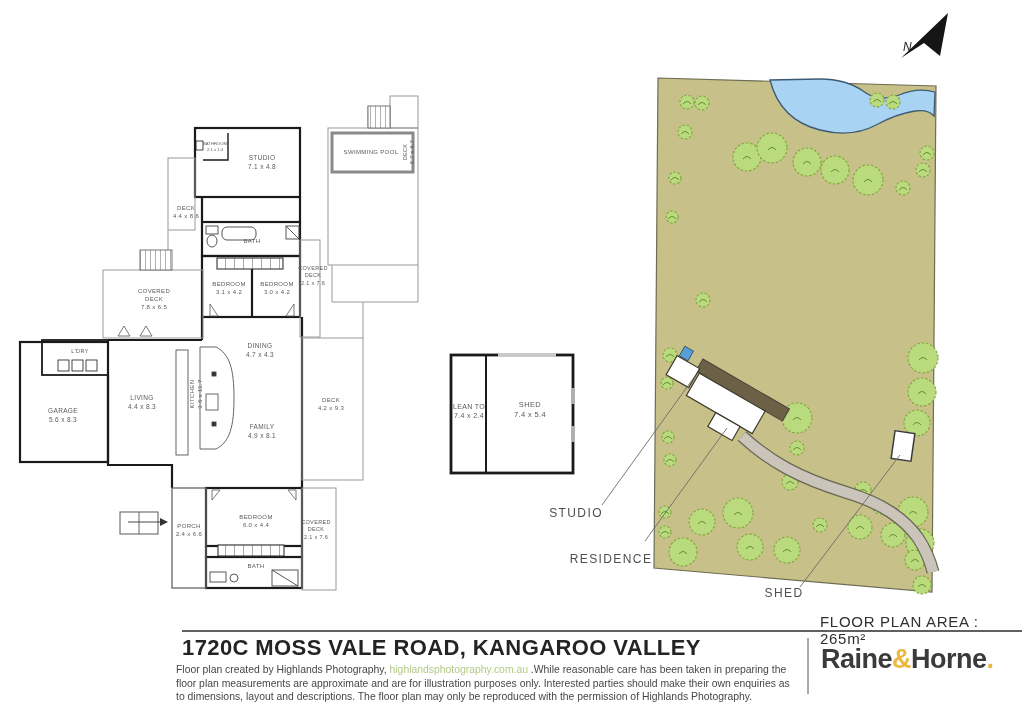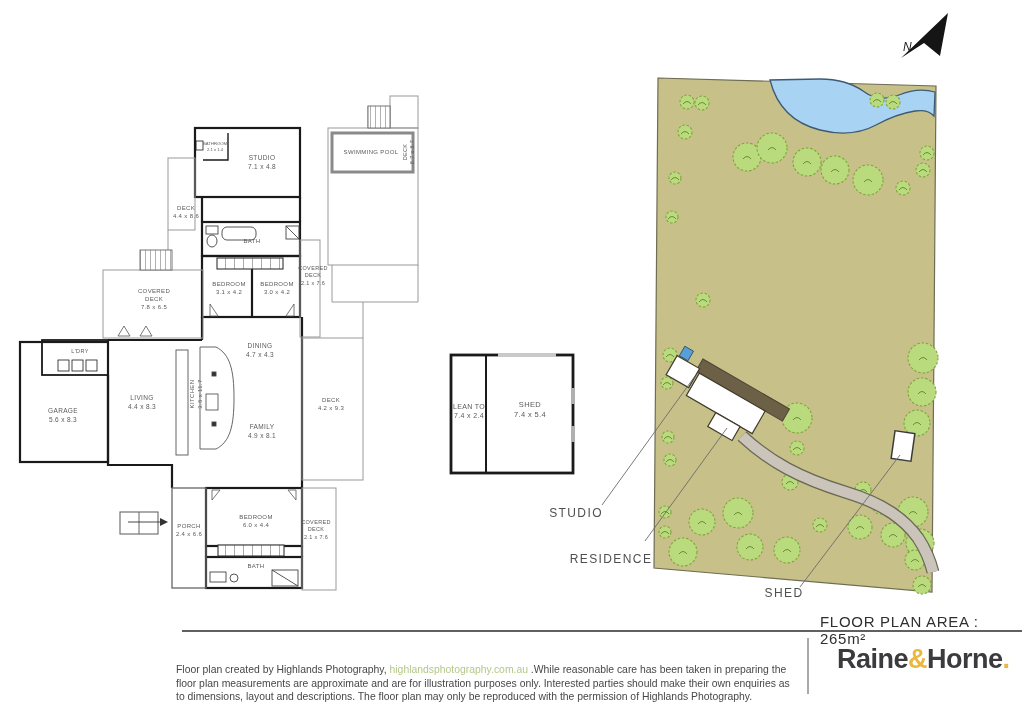--- a/index.html
+++ b/index.html
@@ -12,21 +12,21 @@
   .sitelbl{position:absolute;transform:translate(-50%,-50%);color:#4f4f4f;font-size:12px;
        letter-spacing:1.4px;white-space:nowrap;}
   .north-n{position:absolute;font-style:italic;font-size:12px;color:#1c1c1c;}
   .ftitle{position:absolute;left:182px;top:635px;font-size:22px;font-weight:bold;
        color:#242424;letter-spacing:.4px;white-space:nowrap;}
   .farea{position:absolute;left:820px;top:613px;font-size:15px;color:#2f2f2f;letter-spacing:.7px;}
   .fpara{position:absolute;left:176px;top:663px;width:614px;font-size:10.4px;color:#474747;
        line-height:1.3;}
   .fpara .link{color:#b4c887;}
   .brand{position:absolute;left:821px;top:644px;font-size:27px;font-weight:bold;
-       letter-spacing:-.5px;color:#3b3b3e;white-space:nowrap;margin-left:16px;}
+       letter-spacing:-.5px;color:#3b3b3e;white-space:nowrap;}
   .brand .amp,.brand .dot{color:#ecb73f;}
 </style>
 </head>
 <body>
 
 <div class="page">
 
 <svg class="art" width="1024" height="719" viewBox="0 0 1024 719">
   <defs>
     <pattern id="hatchS" width="5" height="24" patternUnits="userSpaceOnUse">
@@ -298,16 +298,17 @@
 <div class="lbl" style="left:469px;top:411px;font-size:7px;">LEAN TO
 7.4 x 2.4</div>
 <div class="lbl" style="left:530px;top:410px;font-size:7.5px;">SHED
 7.4 x 5.4</div>
 
 <div class="sitelbl" style="left:576px;top:513px;">STUDIO</div>
 <div class="sitelbl" style="left:611px;top:546px;margin-top:13px;">RESIDENCE</div>
 <div class="sitelbl" style="left:784px;top:593px;">SHED</div>
 
 <div class="farea">FLOOR PLAN AREA  :  265m²</div>
+<div class="ftitle">1720C MOSS VALE ROAD, KANGAROO VALLEY</div>
 <div class="fpara"><span>Floor plan created by Highlands Photography, </span><span class="link">highlandsphotography.com.au</span><span> .While reasonable care has been taken in preparing the floor plan measurements are approximate and are for illustration purposes only. Interested parties should make their own enquiries as to dimensions, layout and descriptions. The floor plan may only be reproduced with the permission of Highlands Photography.</span></div>
 <div class="brand"><span>Raine</span><span class="amp">&amp;</span><span>Horne</span><span class="dot">.</span></div>
 
 </div>
 
 </body></html>

